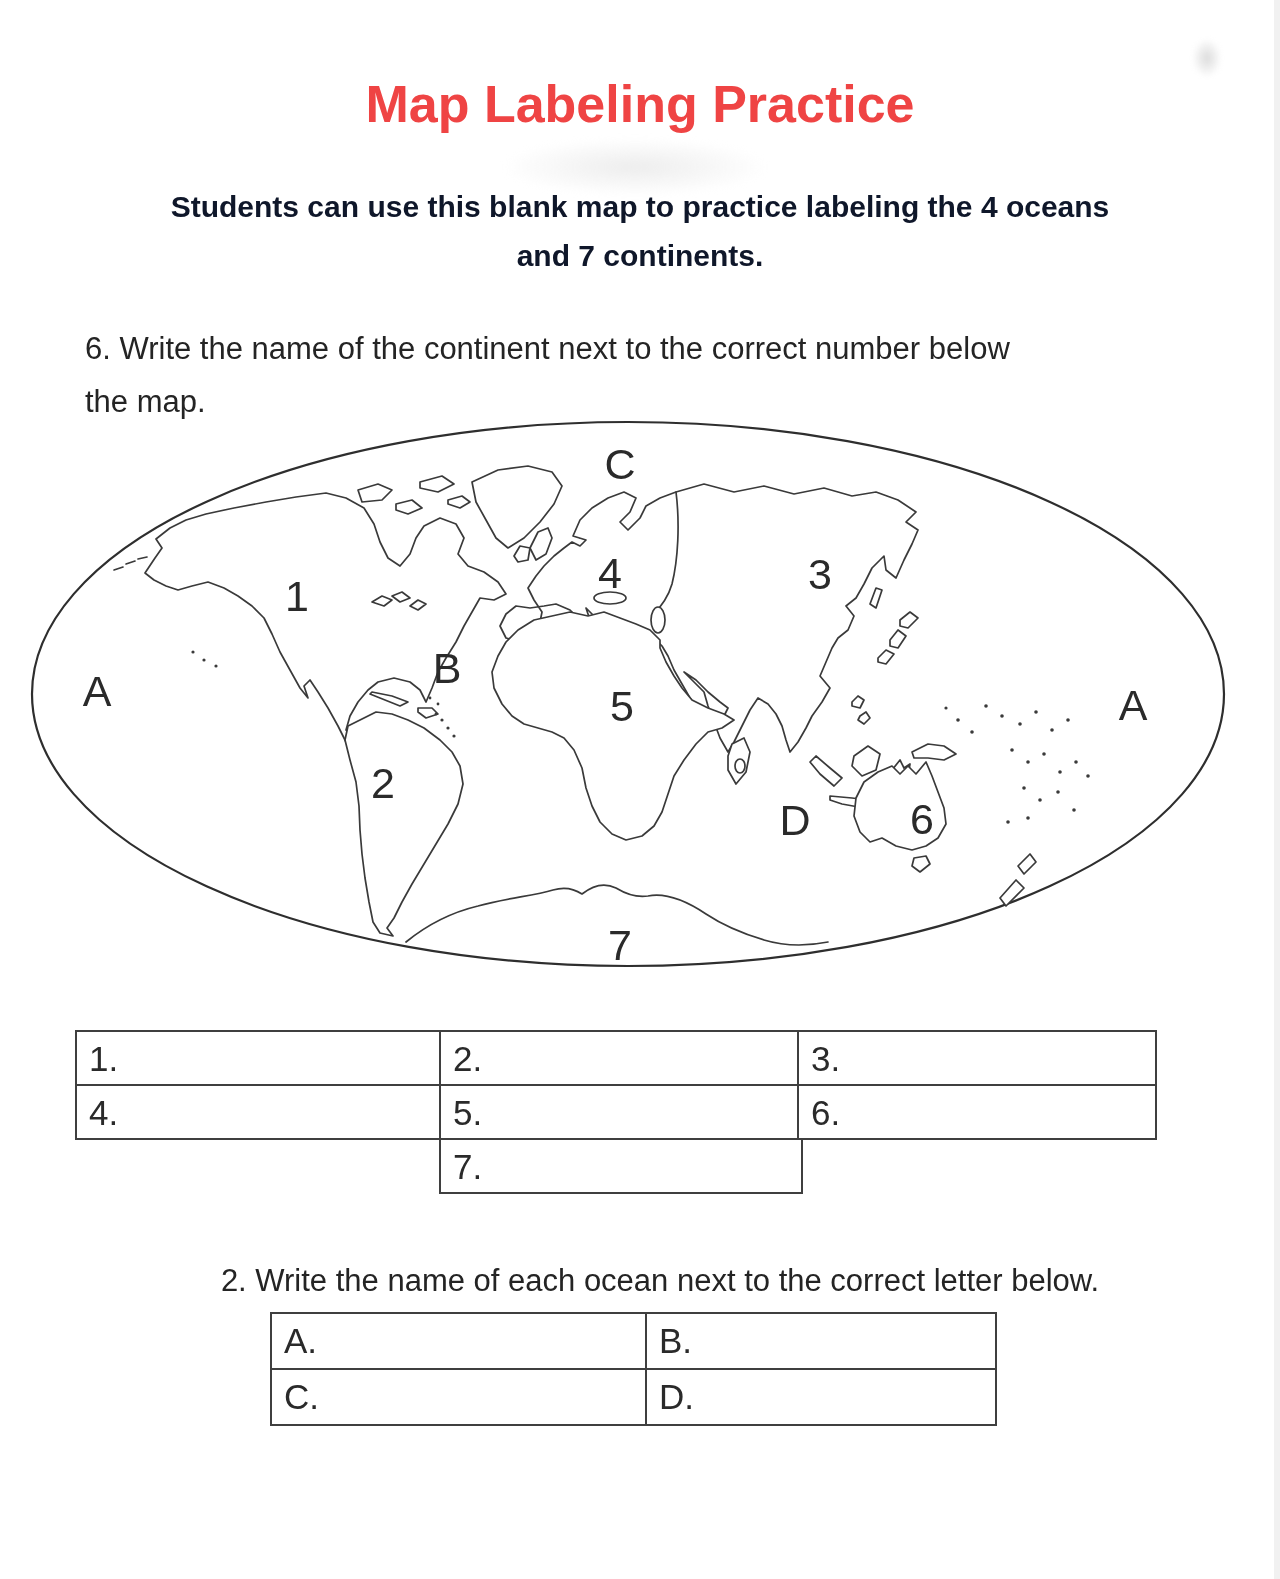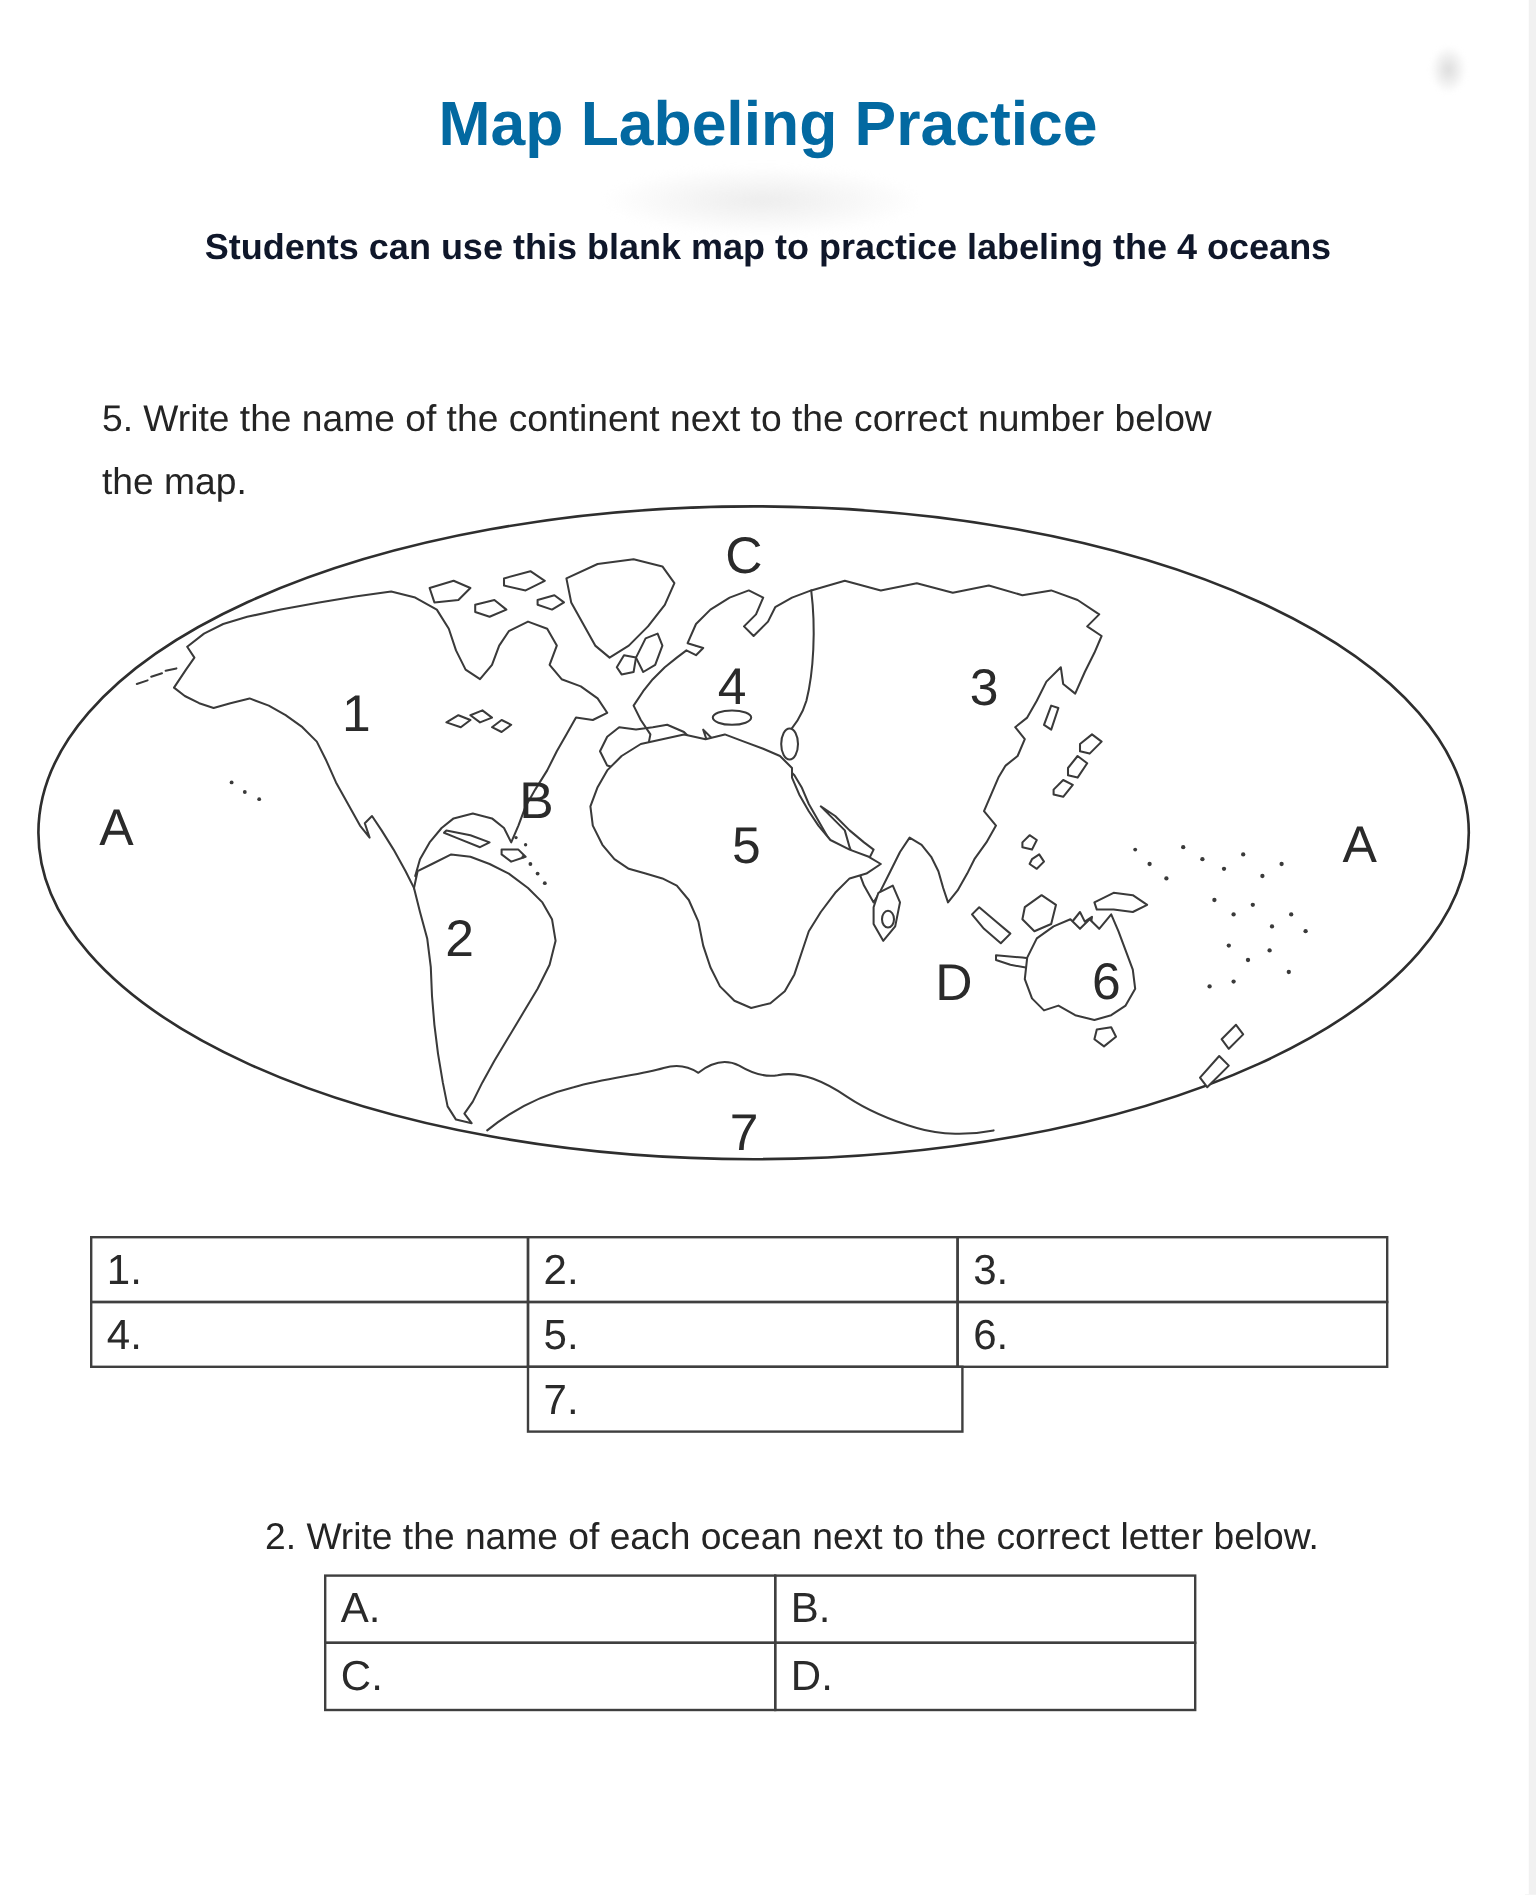--- a/index.html
+++ b/index.html
@@ -1,19 +1,19 @@
 <!DOCTYPE html>
 <html><head>
 <meta charset="utf-8">
 <style>
   html,body{margin:0;padding:0;background:#e8e8e8;}
   #page{position:relative;width:1280px;height:1579px;background:#ffffff;overflow:hidden;
         font-family:"Liberation Sans","DejaVu Sans",sans-serif;color:#1f1f1f;}
   .title{position:absolute;left:0;top:74px;width:1280px;text-align:center;
-         font-size:52px;font-weight:700;letter-spacing:0px;color:#0369a1;}
+         font-size:52px;font-weight:700;letter-spacing:0px;color:#ef4444;}
   .subtitle{position:absolute;left:75px;top:183px;width:1130px;text-align:center;
             font-size:30px;font-weight:700;line-height:1.62;color:#0f172a;}
   .question{position:absolute;font-size:31px;font-weight:400;line-height:1.72;color:#242424;}
   #q1{left:85px;top:322px;width:1130px;}
   #q2{left:85px;top:1254px;width:1150px;text-align:center;}
   #map-wrap{position:absolute;left:28px;top:420px;width:1200px;height:550px;}
   #map-wrap svg{position:absolute;left:0;top:0;}
   .map-label{position:absolute;transform:translate(-50%,-50%);font-size:43px;font-weight:400;
              color:#2a2a2a;line-height:1;white-space:nowrap;}
   .cell{position:absolute;border:2px solid #3f3f3f;background:transparent;box-sizing:border-box;}
@@ -32,24 +32,25 @@
 <div id="page">
 
   <div class="watermark"></div>
   <div class="smudge"></div>
   <div class="page-edge"></div>
 
   <div class="title">Map Labeling Practice</div>
 
   <div class="subtitle">
     <span>Students can use this blank map to practice labeling the 4 oceans</span><br>
+    <span>and 7 continents.</span>
   </div>
 
   <div class="question" id="q1">
-    <span>5. Write the name of the continent next to the correct number below</span><br>
+    <span>6. Write the name of the continent next to the correct number below</span><br>
     <span>the map.</span>
   </div>
 
   <div id="map-wrap">
     <svg width="1200" height="550" viewBox="0 0 1200 550">
       <g fill="#ffffff" stroke="#3a3a3a" stroke-width="1.7" stroke-linejoin="round" stroke-linecap="round">
         <ellipse cx="600" cy="274" rx="596" ry="272" fill="none" stroke="#2e2e2e" stroke-width="2.2"></ellipse>
         <path d="M117,153 L127,138 L134,128 L128,119 L142,108 L158,100 L178,94 L206,88 L238,82 L268,77 L298,73 L318,78 L336,88 L346,104 L352,122 L360,138 L372,146 L382,134 L388,118 L396,106 L412,98 L428,104 L436,118 L430,134 L440,146 L456,152 L470,162 L478,174 L466,180 L452,178 L444,192 L436,206 L428,222 L418,238 L410,252 L404,268 L398,282 L392,270 L382,262 L366,258 L350,262 L340,270 L330,282 L322,296 L318,310 L328,318 L338,324 L346,328 L356,336 L350,342 L340,336 L328,330 L318,322 L310,306 L300,288 L290,272 L282,260 L276,266 L280,278 L272,268 L262,250 L252,232 L244,214 L236,198 L224,186 L210,176 L196,168 L180,162 L164,166 L150,170 L138,166 L126,160 Z"></path>
         <path d="M330,70 l20,-6 l14,6 l-10,10 l-20,2 Z"></path>
         <path d="M368,84 l16,-4 l10,8 l-14,6 l-12,-4 Z"></path>

